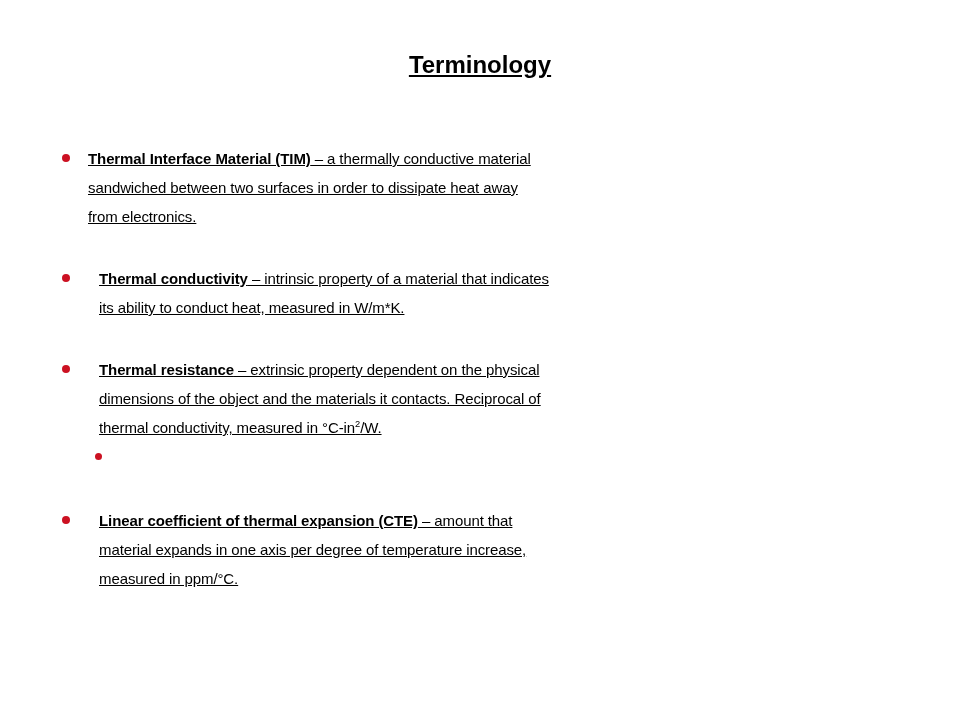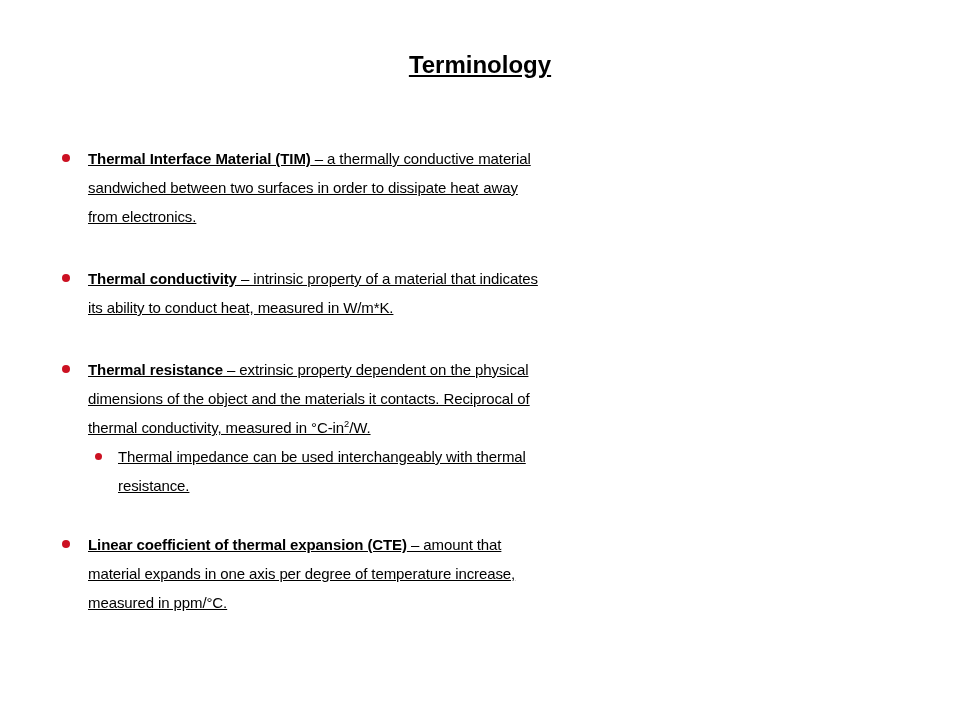--- a/index.html
+++ b/index.html
@@ -59,23 +59,24 @@
     margin-top: 11px;
   }
   .bullet .text {
     white-space: pre-wrap;
   }
   .bullet .text b {
     font-weight: bold;
   }
   .bullet-list > .bullet.level0:not(:first-child) {
     margin-top: 33px;
+    gap: 11px;
   }
   .bullet-list > .bullet.level1 + .bullet.level0 {
-    margin-top: 30px;
+    margin-top: 46px;
   }
   sup {
     font-size: 62%;
     line-height: 0;
     vertical-align: super;
   }
 </style>
 </head>
 <body>
 
@@ -102,22 +103,20 @@
           <span class="dot" style="background: rgb(204, 17, 34);"></span>
         </span>
         <span class="text" style="color: rgb(0, 0, 0);"><b>Thermal resistance</b><span> – extrinsic property dependent on the physical
 dimensions of the object and the materials it contacts. Reciprocal of
 thermal conductivity, measured in °C-in</span><sup>2</sup><span>/W.</span></span>
       </div>
       <div class="bullet level1">
         <span class="marker">
           <span class="dot" style="background: rgb(204, 17, 34);"></span>
         </span>
-        <span class="text" style="color: rgb(0, 0, 0);"><span>Thermal impedance can be used interchangeably with thermal
-resistance.</span></span>
       </div>
       <div class="bullet level0">
         <span class="marker">
           <span class="dot" style="background: rgb(204, 17, 34);"></span>
         </span>
         <span class="text" style="color: rgb(0, 0, 0);"><b>Linear coefficient of thermal expansion (CTE)</b><span> – amount that
 material expands in one axis per degree of temperature increase,
 measured in ppm/°C.</span></span>
       </div>
     </div>

